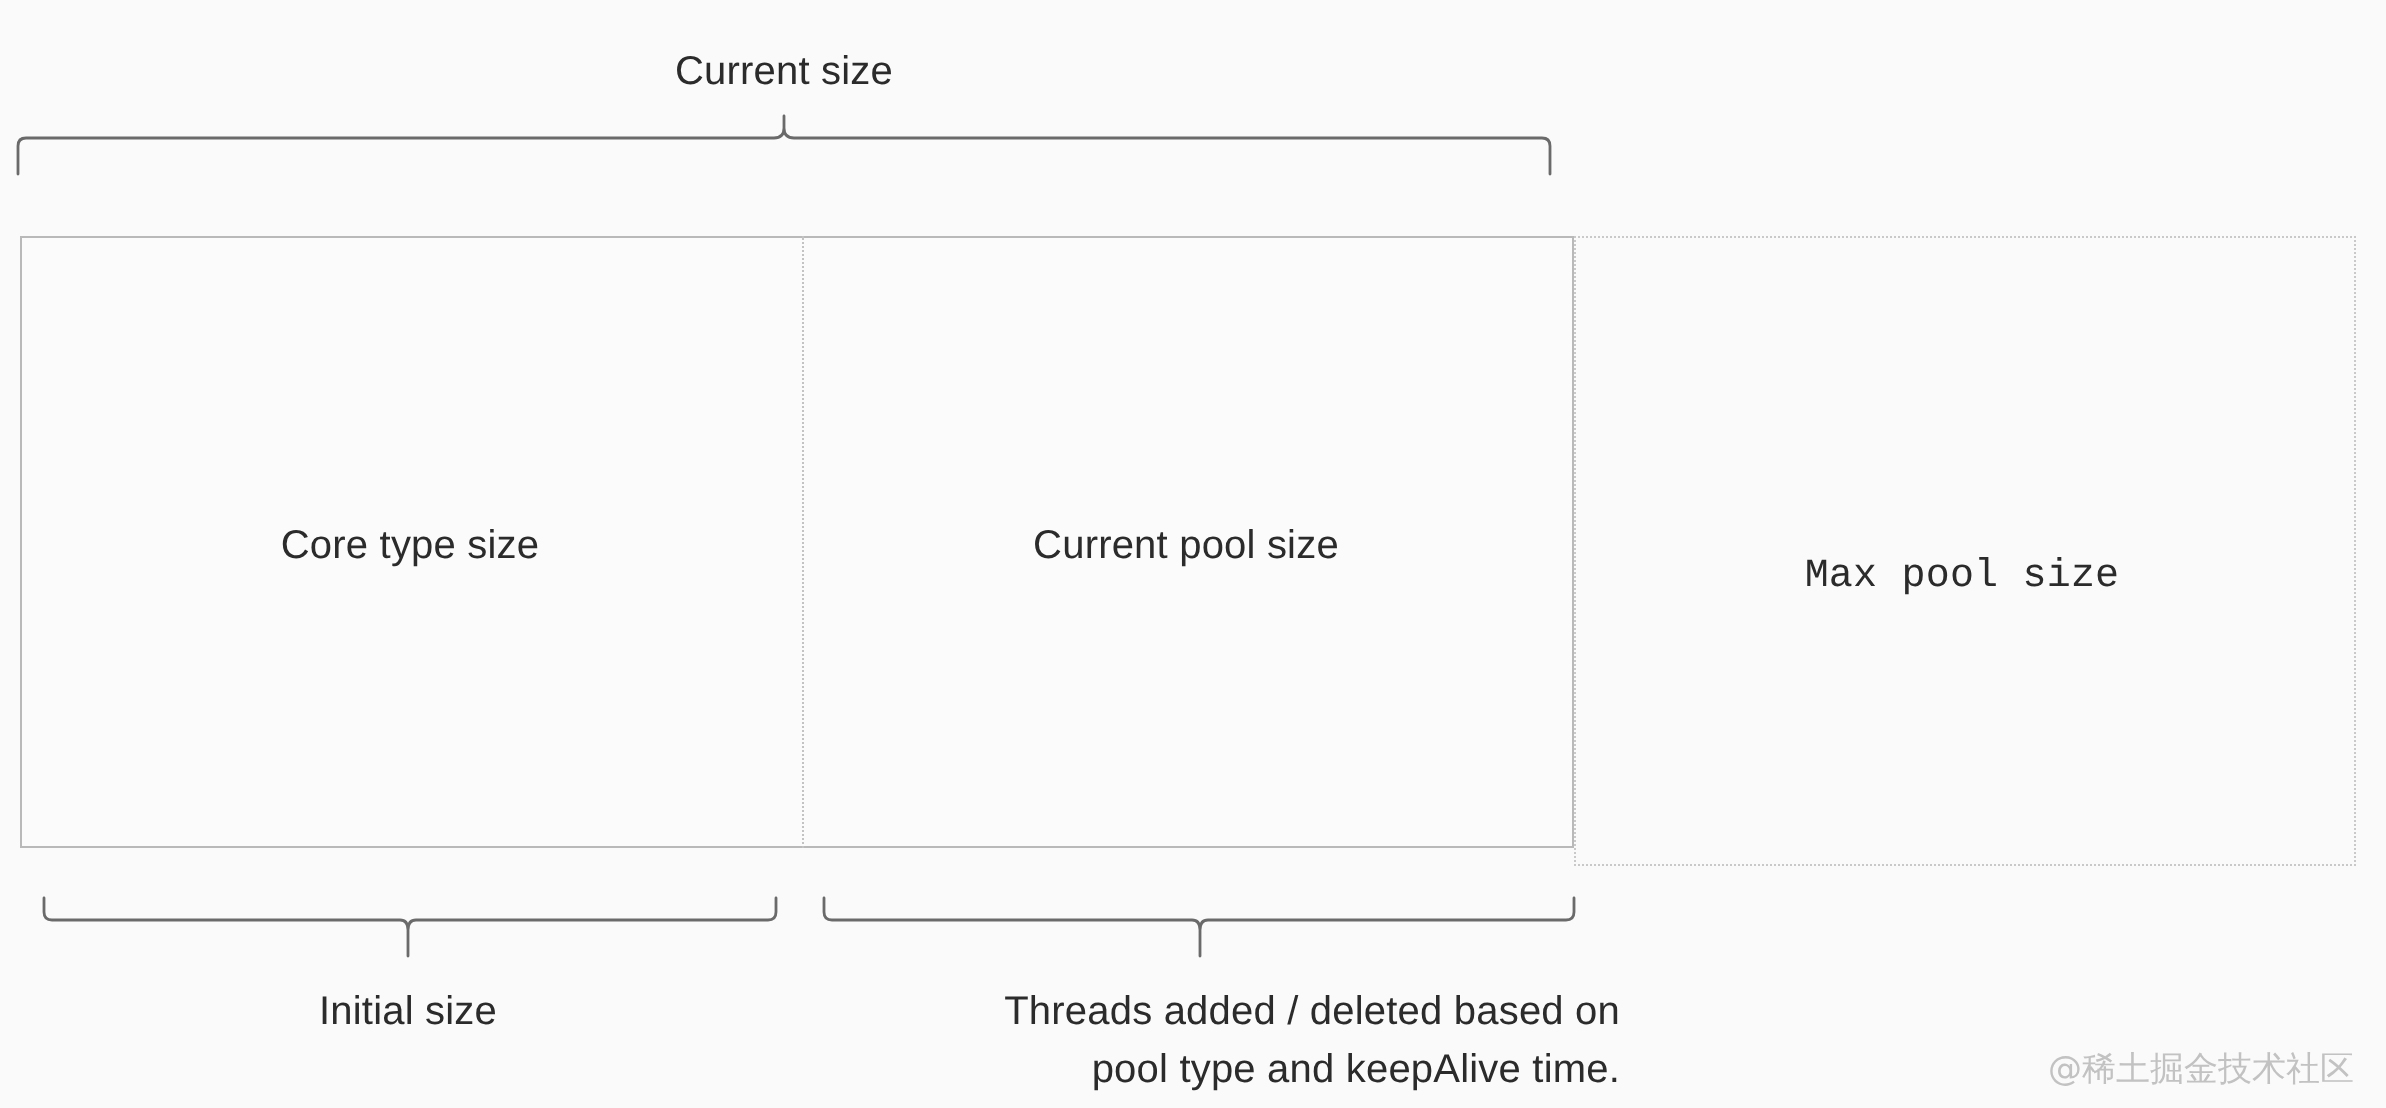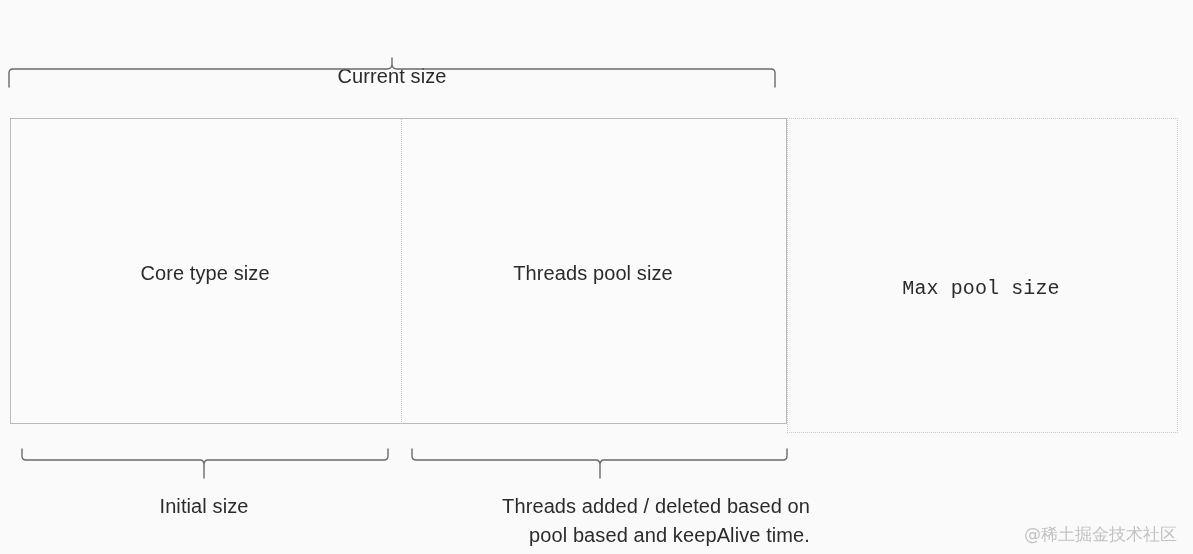--- a/index.html
+++ b/index.html
@@ -83,39 +83,39 @@
     white-space: nowrap;
     font-family: "DejaVu Sans", "Liberation Sans", sans-serif;
     margin-left: 33px;
   }
 </style>
 </head>
 <body>
 
 <div id="canvas">
 
-  <div class="label" style="left:292px; top:22px; width:200px;margin-top:40px;">Current size</div>
+  <div class="label" style="left:292px; top:22px; width:200px;">Current size</div>
 
   <div id="solid-region"></div>
 
   <div id="dotted-region"></div>
 
   <div id="core-current-divider"></div>
 
   <div class="label" style="left:85px; top:259px; width:240px;">Core type size</div>
 
-  <div class="label" style="left:473px; top:259px; width:240px;">Threads pool size</div>
+  <div class="label" style="left:473px; top:259px; width:240px;">Current pool size</div>
 
   <div class="label" style="left:861px; top:275px; width:240px;font-family:Liberation Mono, monospace;">Max pool size</div>
 
   <div class="label" style="left:104px; top:492px; width:200px;text-align:center;">Initial size</div>
 
   <div class="label multiline" style="left:390px; top:492px; width:420px;">Threads added / deleted based on</div>
 
-  <div class="label multiline" style="left:390px; top:521px; width:420px;">pool based and keepAlive time.</div>
+  <div class="label multiline" style="left:390px; top:521px; width:420px;">pool type and keepAlive time.</div>
 
   <svg class="overlay" viewBox="0 0 1193 554" xmlns="http://www.w3.org/2000/svg">
 
     <path class="brace" d="M 9,87 L 9,73 Q 9,69 13,69 L 387,69 Q 392,69 392,64 L 392,58
              L 392,64 Q 392,69 397,69 L 771,69 Q 775,69 775,73 L 775,87"></path>
 
     <path class="brace" d="M 22,449 L 22,456 Q 22,460 26,460 L 200,460 Q 204,460 204,465 L 204,478
              L 204,465 Q 204,460 208,460 L 384,460 Q 388,460 388,456 L 388,449"></path>
 
     <path class="brace" d="M 412,449 L 412,456 Q 412,460 416,460 L 596,460 Q 600,460 600,465 L 600,478

